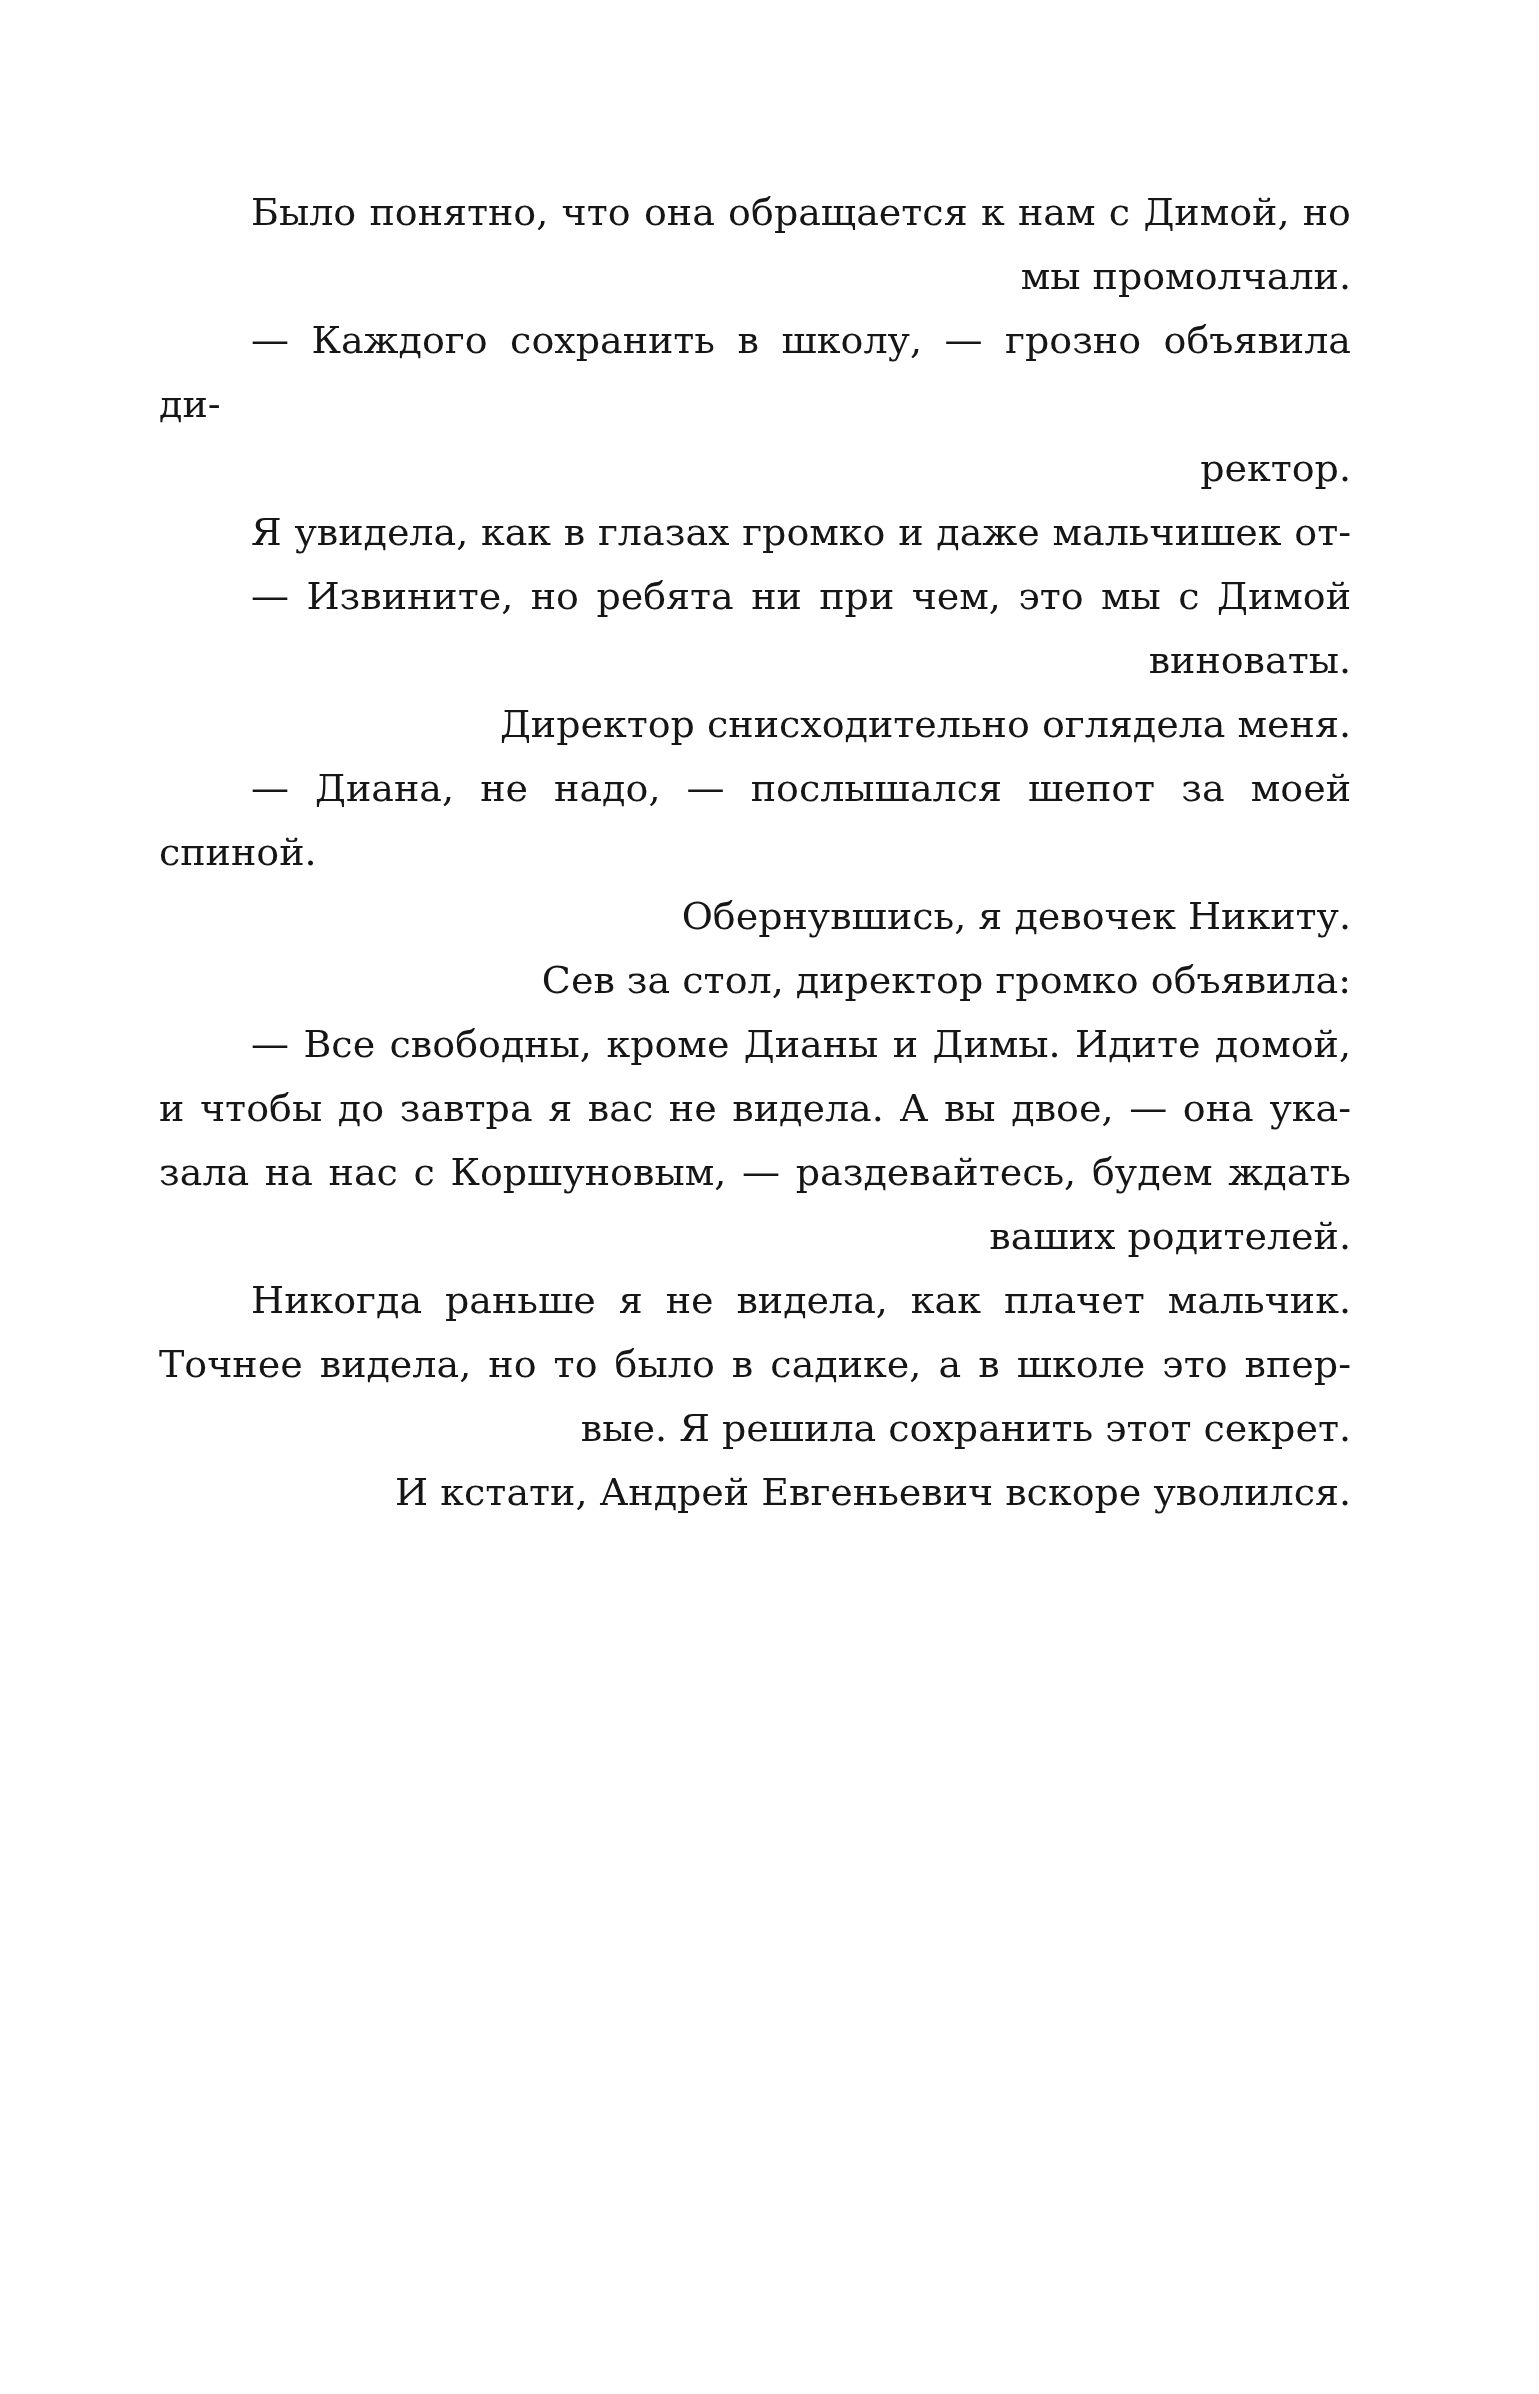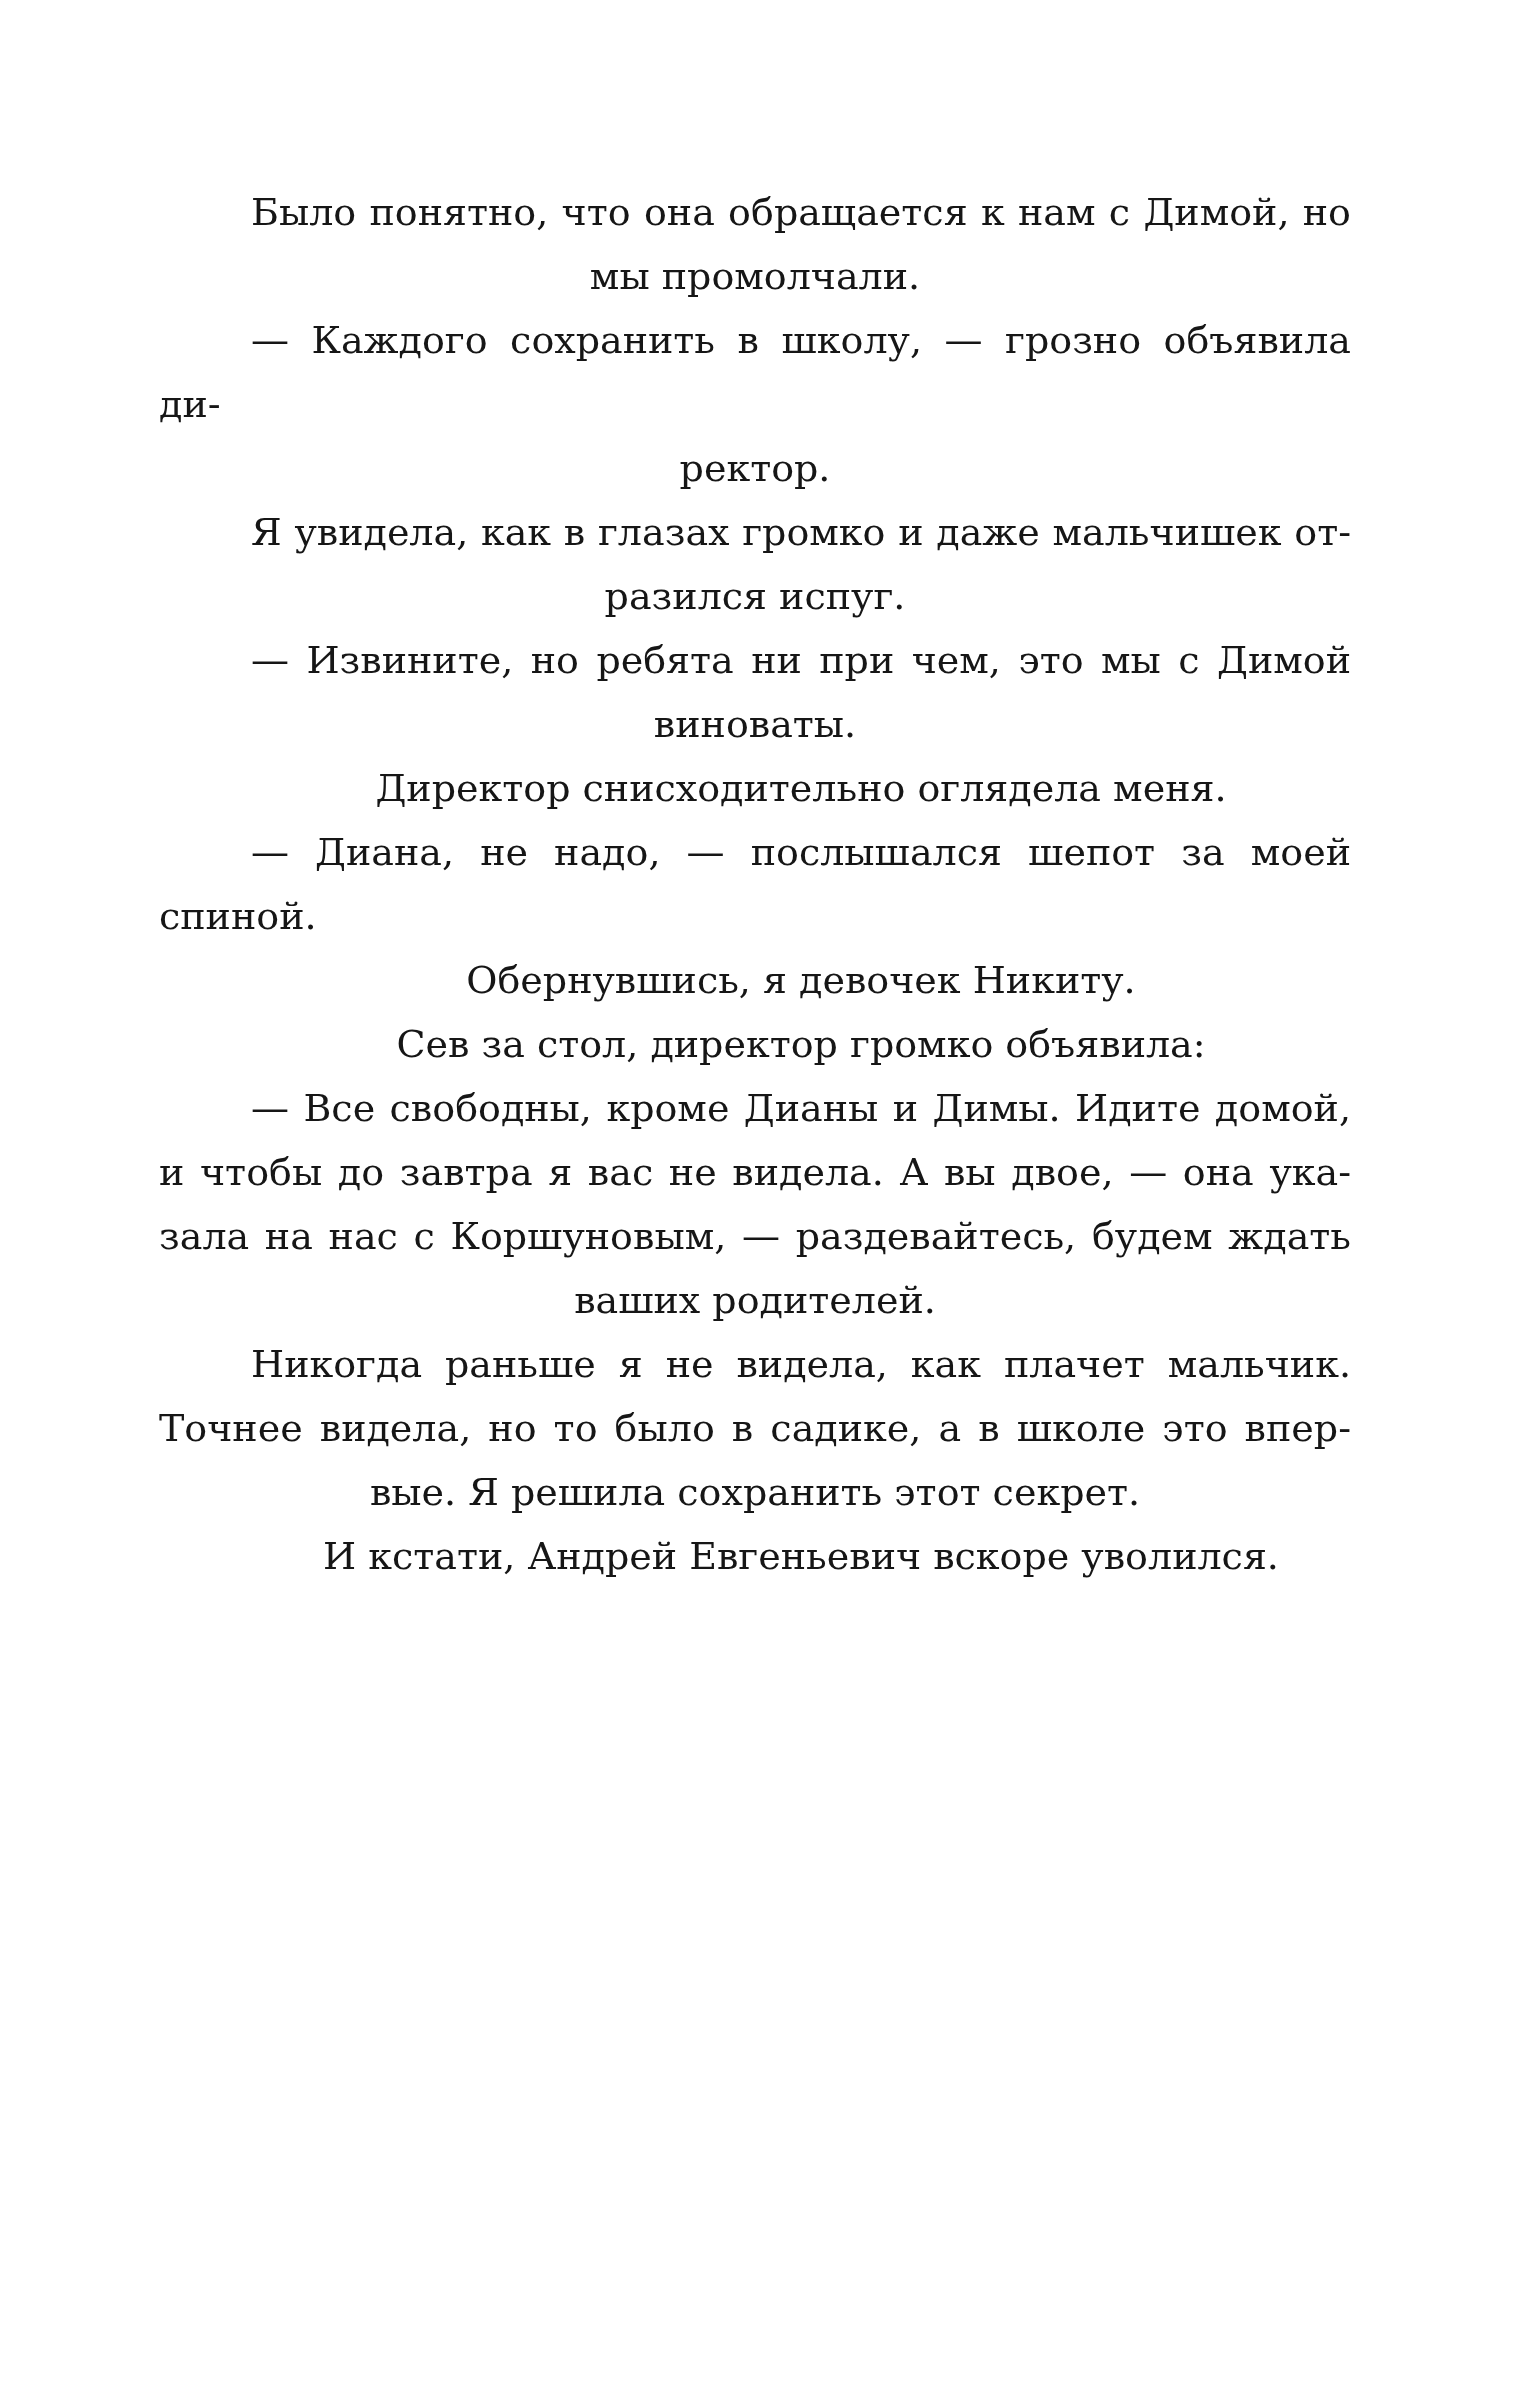--- a/index.html
+++ b/index.html
@@ -27,41 +27,40 @@
     top: 180px;
     width: 1192px;
     font-family: "DejaVu Serif", "Liberation Serif", serif;
     font-size: 38px;
     line-height: 64px;
     color: #161616;
     font-weight: 400;
   }
   .line {
     display: block;
-    text-align: center;
+    text-align: right;
   }
   .line.indent {
     text-indent: 92px;
   }
   .line.justify {
     text-align: justify;
     text-align-last: justify;
   }
 </style>
 </head>
 <body>
 
 <div class="book-page">
   <div class="text-block">
     <div class="line indent justify">Было понятно, что она обращается к нам с Димой, но</div>
     <div class="line">мы промолчали.</div>
     <div class="line indent justify">— Каждого сохранить в школу, — грозно объявила ди-</div>
     <div class="line">ректор.</div>
     <div class="line indent justify">Я увидела, как в глазах громко и даже мальчишек от-</div>
-    <div class="line">разился испуг.</div>
     <div class="line indent justify">— Извините, но ребята ни при чем, это мы с Димой</div>
     <div class="line">виноваты.</div>
     <div class="line indent">Директор снисходительно оглядела меня.</div>
     <div class="line indent justify">— Диана, не надо, — послышался шепот за моей спиной.</div>
     <div class="line indent">Обернувшись, я девочек Никиту.</div>
     <div class="line indent">Сев за стол, директор громко объявила:</div>
     <div class="line indent justify">— Все свободны, кроме Дианы и Димы. Идите домой,</div>
     <div class="line justify">и чтобы до завтра я вас не видела. А вы двое, — она ука-</div>
     <div class="line justify">зала на нас с Коршуновым, — раздевайтесь, будем ждать</div>
     <div class="line">ваших родителей.</div>

